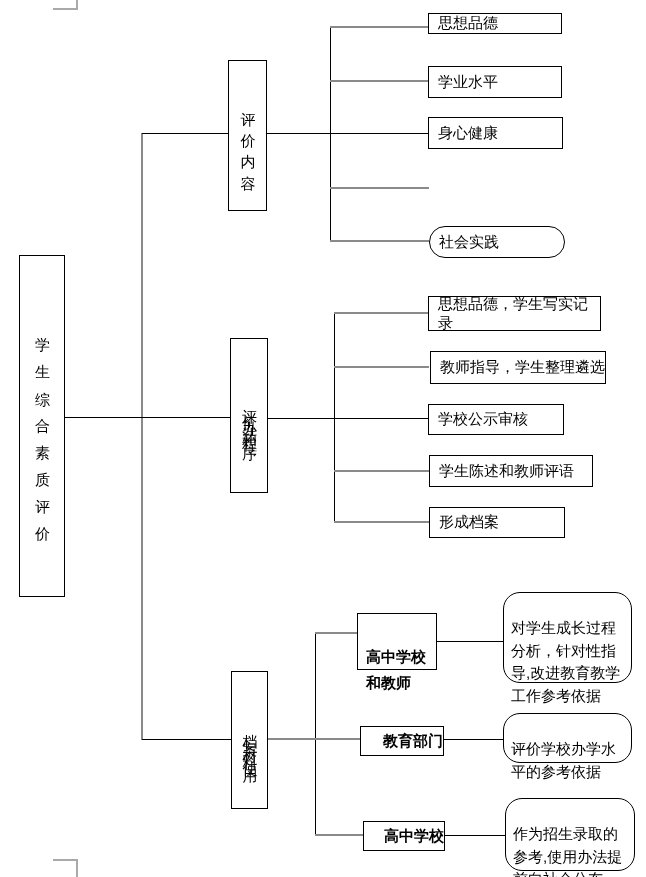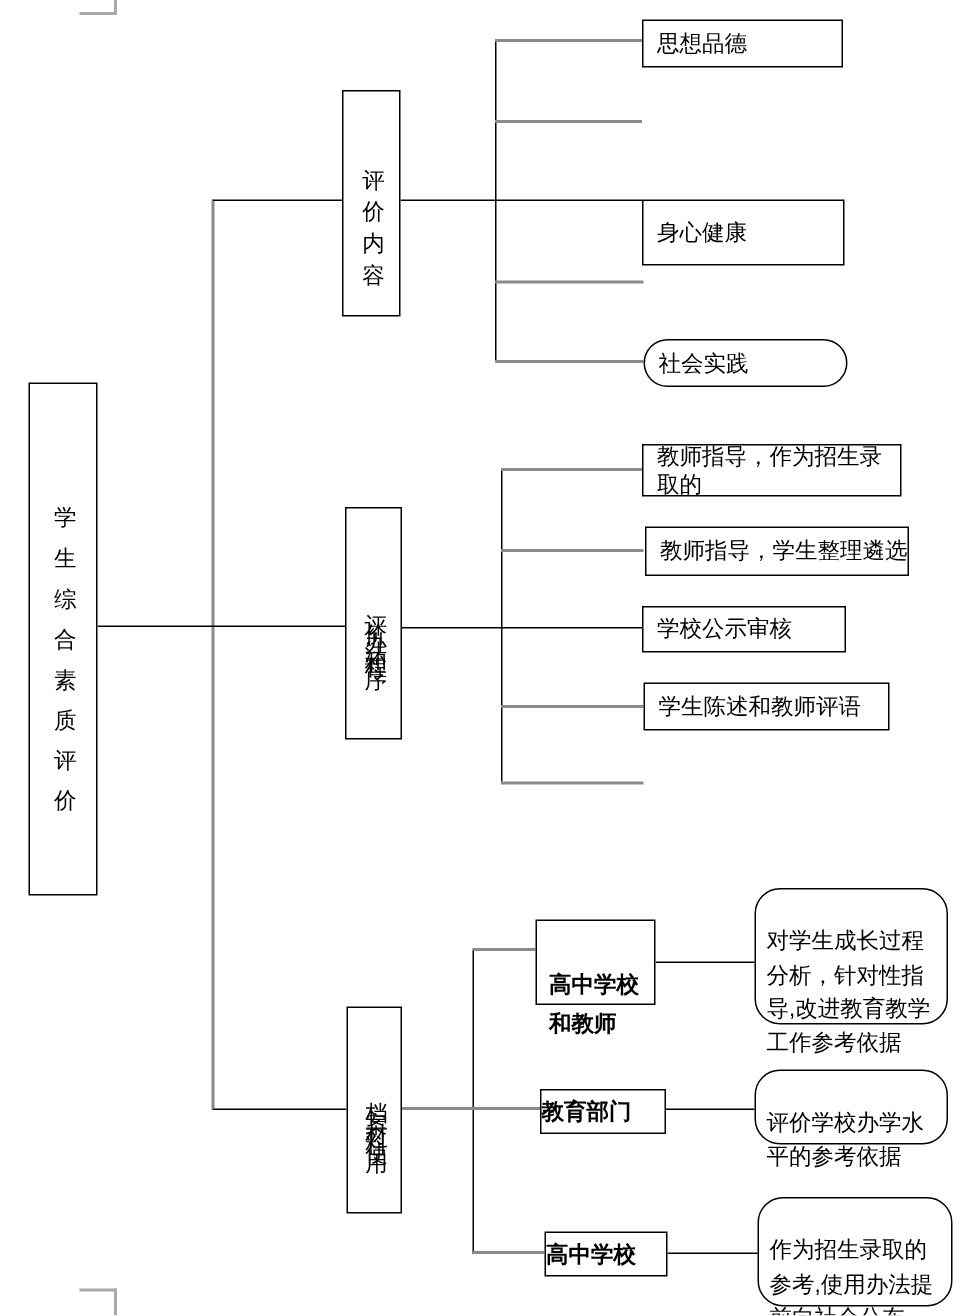--- a/index.html
+++ b/index.html
@@ -45,21 +45,21 @@
     box-sizing: border-box;
     white-space: pre-line;
   }
   .mid-left {
     padding: 4px 0 0 8px;
     line-height: 26px;
   }
   .mid-center {
     display: flex;
     align-items: center;
-    justify-content: flex-start;
+    justify-content: flex-end;
   }
   
   .desc {
     font-size: 15px;
     line-height: 22.4px;
     padding: 2px 0 0 7px;
     white-space: pre-line;
     box-sizing: border-box;
     border-radius: 17px;
   }
@@ -116,41 +116,47 @@
   </div>
 
   <div class="box vbox" style="left:230px; top:338px; width:38px; height:155px;">
     <span class="vlabel" style="letter-spacing:6px; padding-top:4px;">评价办法和程序</span>
   </div>
 
   <div class="box vbox" style="left:231px; top:671px; width:37px; height:138px;">
     <span class="vlabel" style="letter-spacing:7px; padding-top:5px;">档案材料使用</span>
   </div>
 
-  <div class="box leaf" style="left:428px; top:13px;  width:134px; height:32px;">
+  <div class="box leaf" style="left:428px; top:13px;  width:134px; height:21px;">
     <span>思想品德</span>
   </div>
-  <div class="box leaf" style="left:428px; top:133px; width:135px; height:44px;">
+  <div class="box leaf" style="left:428px; top:66px;  width:134px; height:32px;">
+    <span>学业水平</span>
+  </div>
+  <div class="box leaf" style="left:428px; top:117px; width:135px; height:32px;">
     <span>身心健康</span>
   </div>
   <div class="box leaf" style="left:429px; top:226px; width:136px; height:32px;border-radius:16px;">
     <span>社会实践</span>
   </div>
 
   <div class="box leaf" style="left:428px; top:296px; width:173px; height:35px;">
-    <span>教师指导，作为招生录取的</span>
+    <span>思想品德，学生写实记录</span>
   </div>
   <div class="box leaf" style="left:430px; top:351px; width:176px; height:33px;">
     <span>教师指导，学生整理遴选</span>
   </div>
   <div class="box leaf" style="left:428px; top:404px; width:136px; height:31px;">
     <span>学校公示审核</span>
   </div>
   <div class="box leaf" style="left:429px; top:455px; width:164px; height:32px;">
     <span>学生陈述和教师评语</span>
+  </div>
+  <div class="box leaf" style="left:429px; top:507px; width:136px; height:31px;">
+    <span>形成档案</span>
   </div>
 
   <div class="box mid mid-left" style="left:357px; top:613px; width:80px; height:57px;">
     <span>高中学校
 和教师</span>
   </div>
   <div class="box mid mid-center" style="left:360px; top:726px; width:84px; height:30px;">
     <span>教育部门</span>
   </div>
   <div class="box mid mid-center" style="left:363px; top:821px; width:82px; height:30px;">

